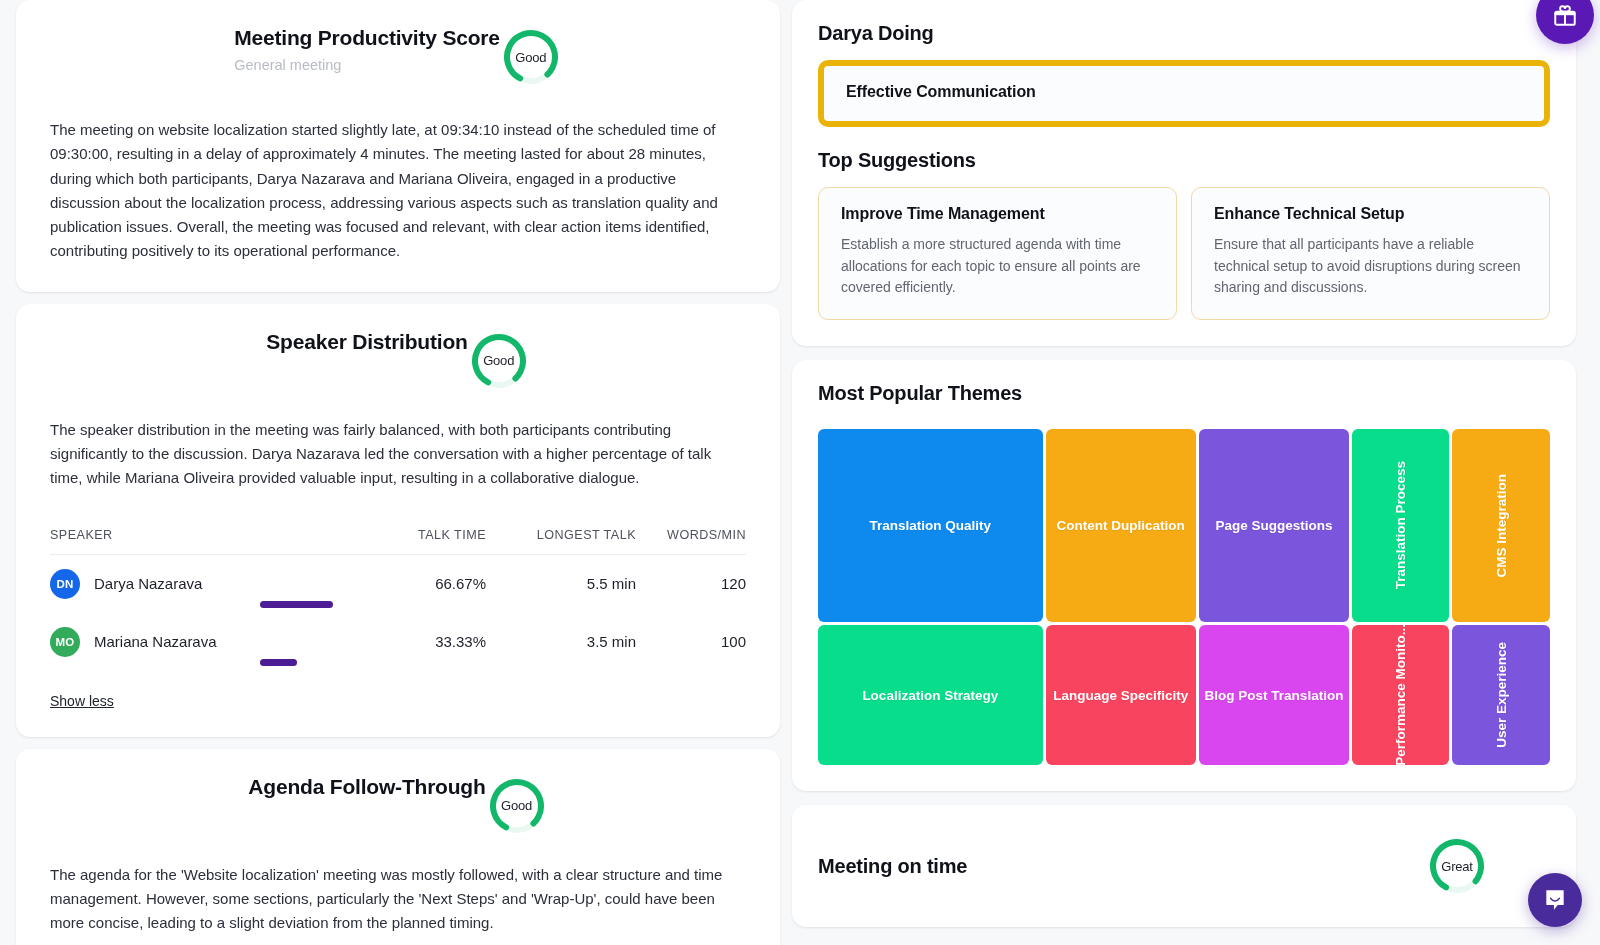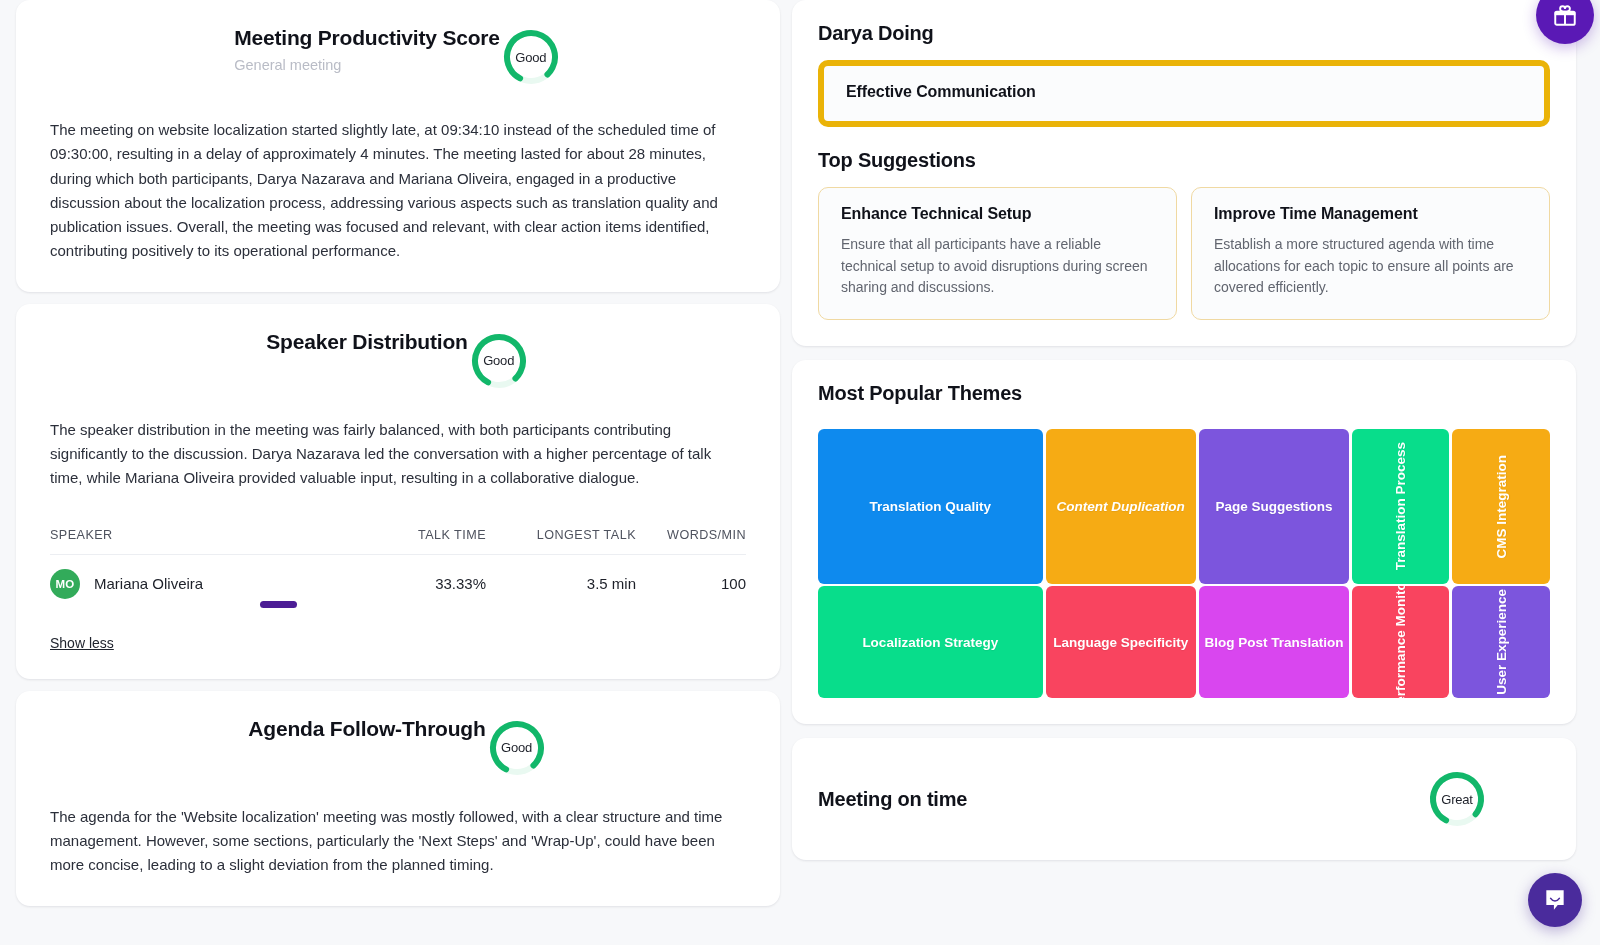--- a/index.html
+++ b/index.html
@@ -81,21 +81,21 @@
   .tile {
     flex: 1; border-radius: 10px; padding: 17px 22px 20px 22px; background: #fbfcfd;
   }
   .tile.green { border: 6px solid #eab308; }
   .tile.amber { border: 1px solid #f0d9a2; }
   .tile-h { font-size: 16px; font-weight: 700; color: #10121a; letter-spacing: -.1px; }
   .tile-p { font-size: 14px; line-height: 1.55; color: #61656f; margin-top: 11px; }
 
   
   .treemap {
-    position: relative; margin-top: 24px; width: 100%; height: 269px;
+    position: relative; margin-top: 24px; width: 100%; height: 336px;
   }
   .tm-cell {
     position: absolute; border-radius: 6px;
     display: flex; align-items: center; justify-content: center; overflow: hidden;
   }
   .tm-label {
     font-size: 13.5px; font-weight: 700; color: #fff; text-align: center;
     white-space: nowrap; padding: 0 4px; text-shadow: 0 1px 1px rgba(0,0,0,.07);
   }
   .tm-label.vert { writing-mode: vertical-rl; transform: rotate(180deg); }
@@ -157,22 +157,36 @@
       <div class="tbl">
         <div class="tbl-head">
           <div class="th-speaker">SPEAKER</div>
           <div class="th-talk">TALK TIME</div>
           <div class="th-longest">LONGEST TALK</div>
           <div class="th-wpm">WORDS/MIN</div>
         </div>
         <div id="speaker-rows">
             <div class="tbl-row">
               <div class="spk">
+                <div class="avatar" style="background:#1367e8">DN</div>
+                <div class="spk-name">Darya Nazarava</div>
+              </div>
+              <div class="talk-cell">
+                <span class="talk-pct">66.67%</span>
+                <div class="talk-bar-track">
+                  <div class="talk-bar" style="width:66.67%;background:#4c1d95"></div>
+                </div>
+              </div>
+              <div class="cell-right">5.5 min</div>
+              <div class="cell-wpm">120</div>
+            </div>
+            <div class="tbl-row">
+              <div class="spk">
                 <div class="avatar" style="background:#32ab5a">MO</div>
-                <div class="spk-name">Mariana Oliveira</div>
+                <div class="spk-name">Mariana Nazarava</div>
               </div>
               <div class="talk-cell">
                 <span class="talk-pct">33.33%</span>
                 <div class="talk-bar-track">
                   <div class="talk-bar" style="width:33.33%;background:#4c1d95"></div>
                 </div>
               </div>
               <div class="cell-right">3.5 min</div>
               <div class="cell-wpm">100</div>
             </div>
@@ -204,40 +218,40 @@
       <div class="panel-title">Darya Doing</div>
       <div class="pair">
         <div class="tile green">
           <div class="tile-h">Effective Communication</div>
         </div>
       </div>
 
       <div class="sec-title">Top Suggestions</div>
       <div class="pair">
         <div class="tile amber">
+          <div class="tile-h">Improve Time Management</div>
+          <div class="tile-p">Establish a more structured agenda with time allocations for each topic to ensure all points are covered efficiently.</div>
+        </div>
+        <div class="tile amber">
           <div class="tile-h">Enhance Technical Setup</div>
           <div class="tile-p">Ensure that all participants have a reliable technical setup to avoid disruptions during screen sharing and discussions.</div>
-        </div>
-        <div class="tile amber">
-          <div class="tile-h">Improve Time Management</div>
-          <div class="tile-p">Establish a more structured agenda with time allocations for each topic to ensure all points are covered efficiently.</div>
         </div>
       </div>
     </div>
 
     <div class="panel">
       <div class="panel-title">Most Popular Themes</div>
       <div class="treemap" id="treemap">
           <div class="tm-cell" style="left: 0%; top: 0%; width: 30.6757%; height: 57.4405%; background: rgb(14, 138, 238);">
             <span class="tm-label">Translation Quality</span>
           </div>
           <div class="tm-cell" style="left: 0%; top: 58.3333%; width: 30.6757%; height: 41.6667%; background: rgb(8, 221, 139);">
             <span class="tm-label">Localization Strategy</span>
           </div>
-          <div class="tm-cell" style="left: 31.0811%; top: 0%; width: 20.5405%; height: 57.4405%; background: rgb(246, 171, 20); font-style: italic;">
+          <div class="tm-cell" style="left: 31.0811%; top: 0%; width: 20.5405%; height: 57.4405%; background: rgb(246, 171, 20);">
             <span class="tm-label">Content Duplication</span>
           </div>
           <div class="tm-cell" style="left: 31.0811%; top: 58.3333%; width: 20.5405%; height: 41.6667%; background: rgb(249, 68, 95);">
             <span class="tm-label">Language Specificity</span>
           </div>
           <div class="tm-cell" style="left: 52.027%; top: 0%; width: 20.5405%; height: 57.4405%; background: rgb(124, 85, 221);">
             <span class="tm-label">Page Suggestions</span>
           </div>
           <div class="tm-cell" style="left: 52.027%; top: 58.3333%; width: 20.5405%; height: 41.6667%; background: #d946ef;">
             <span class="tm-label">Blog Post Translation</span>

